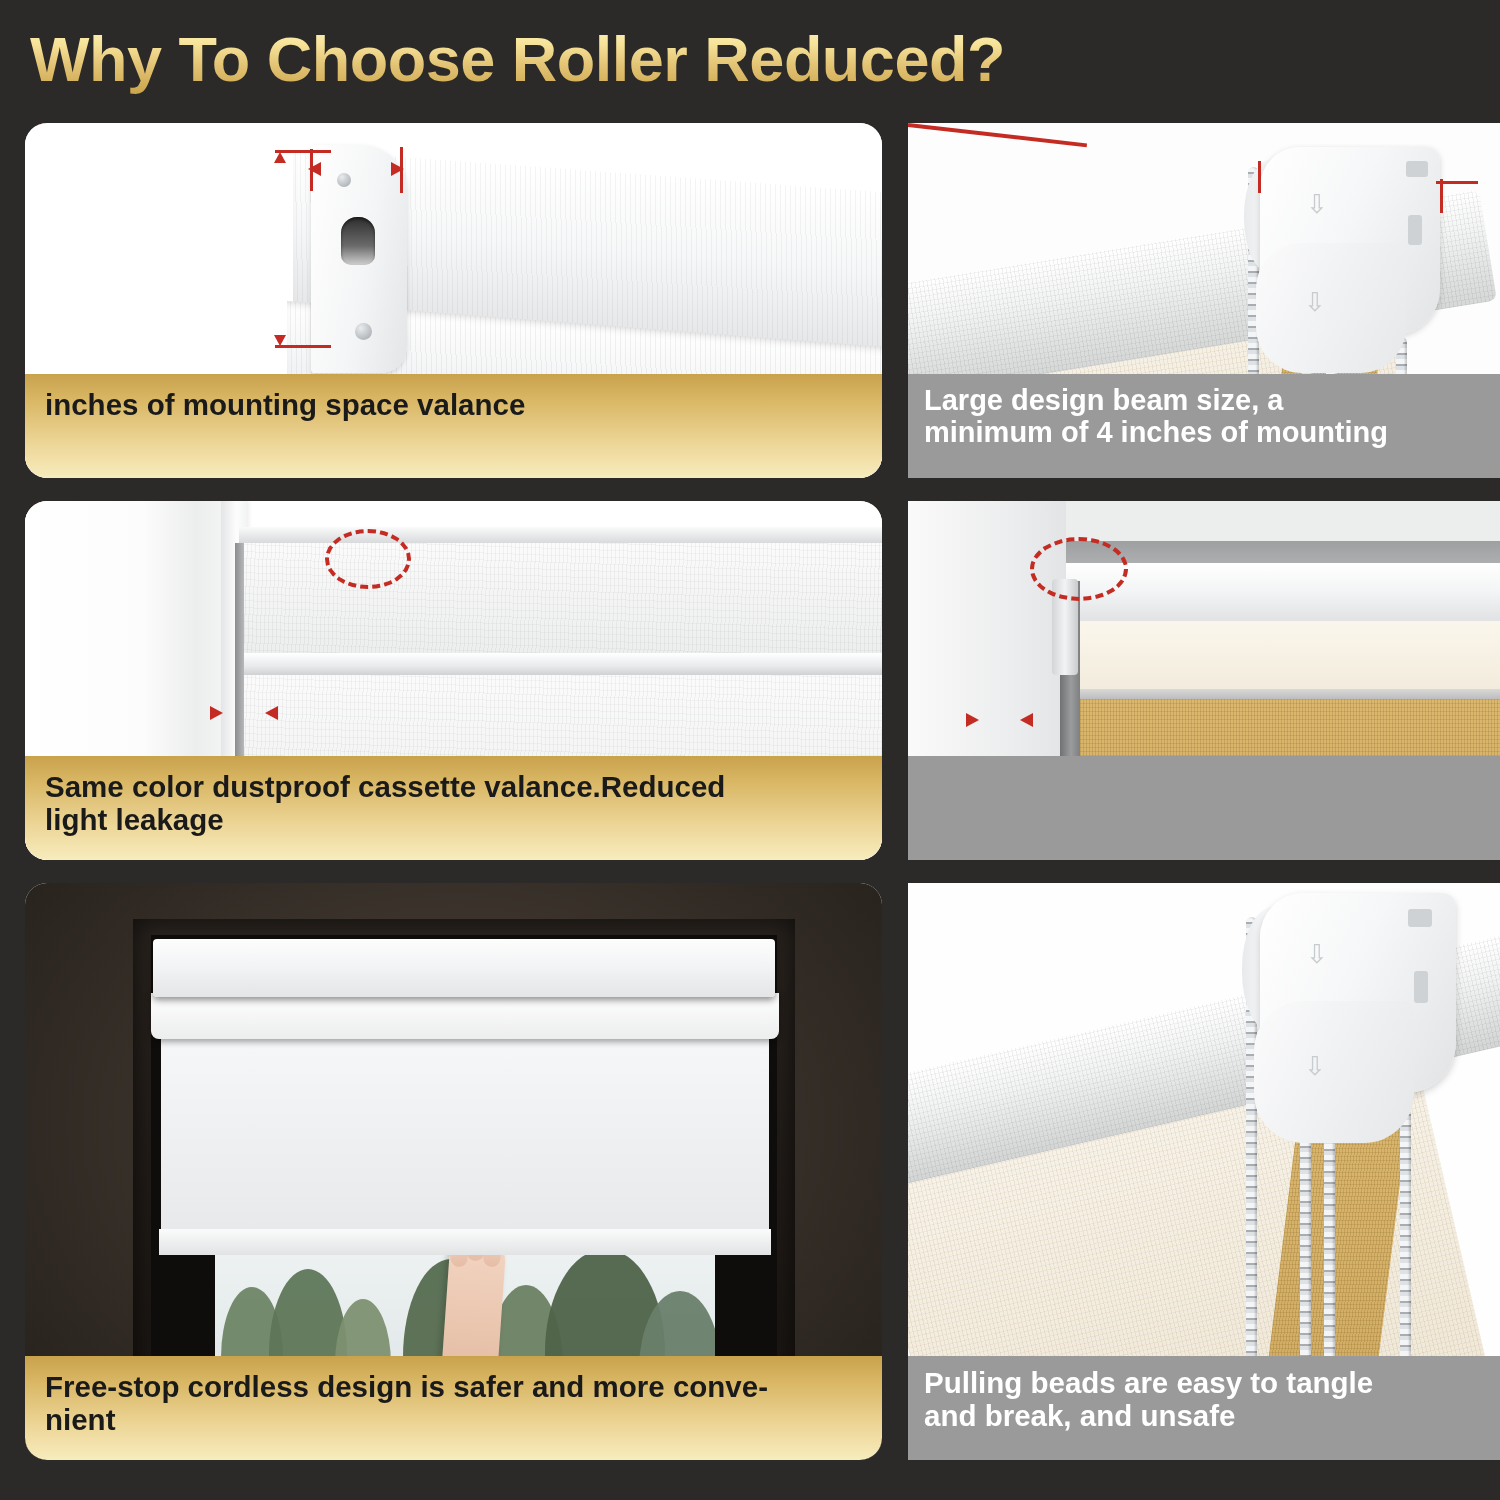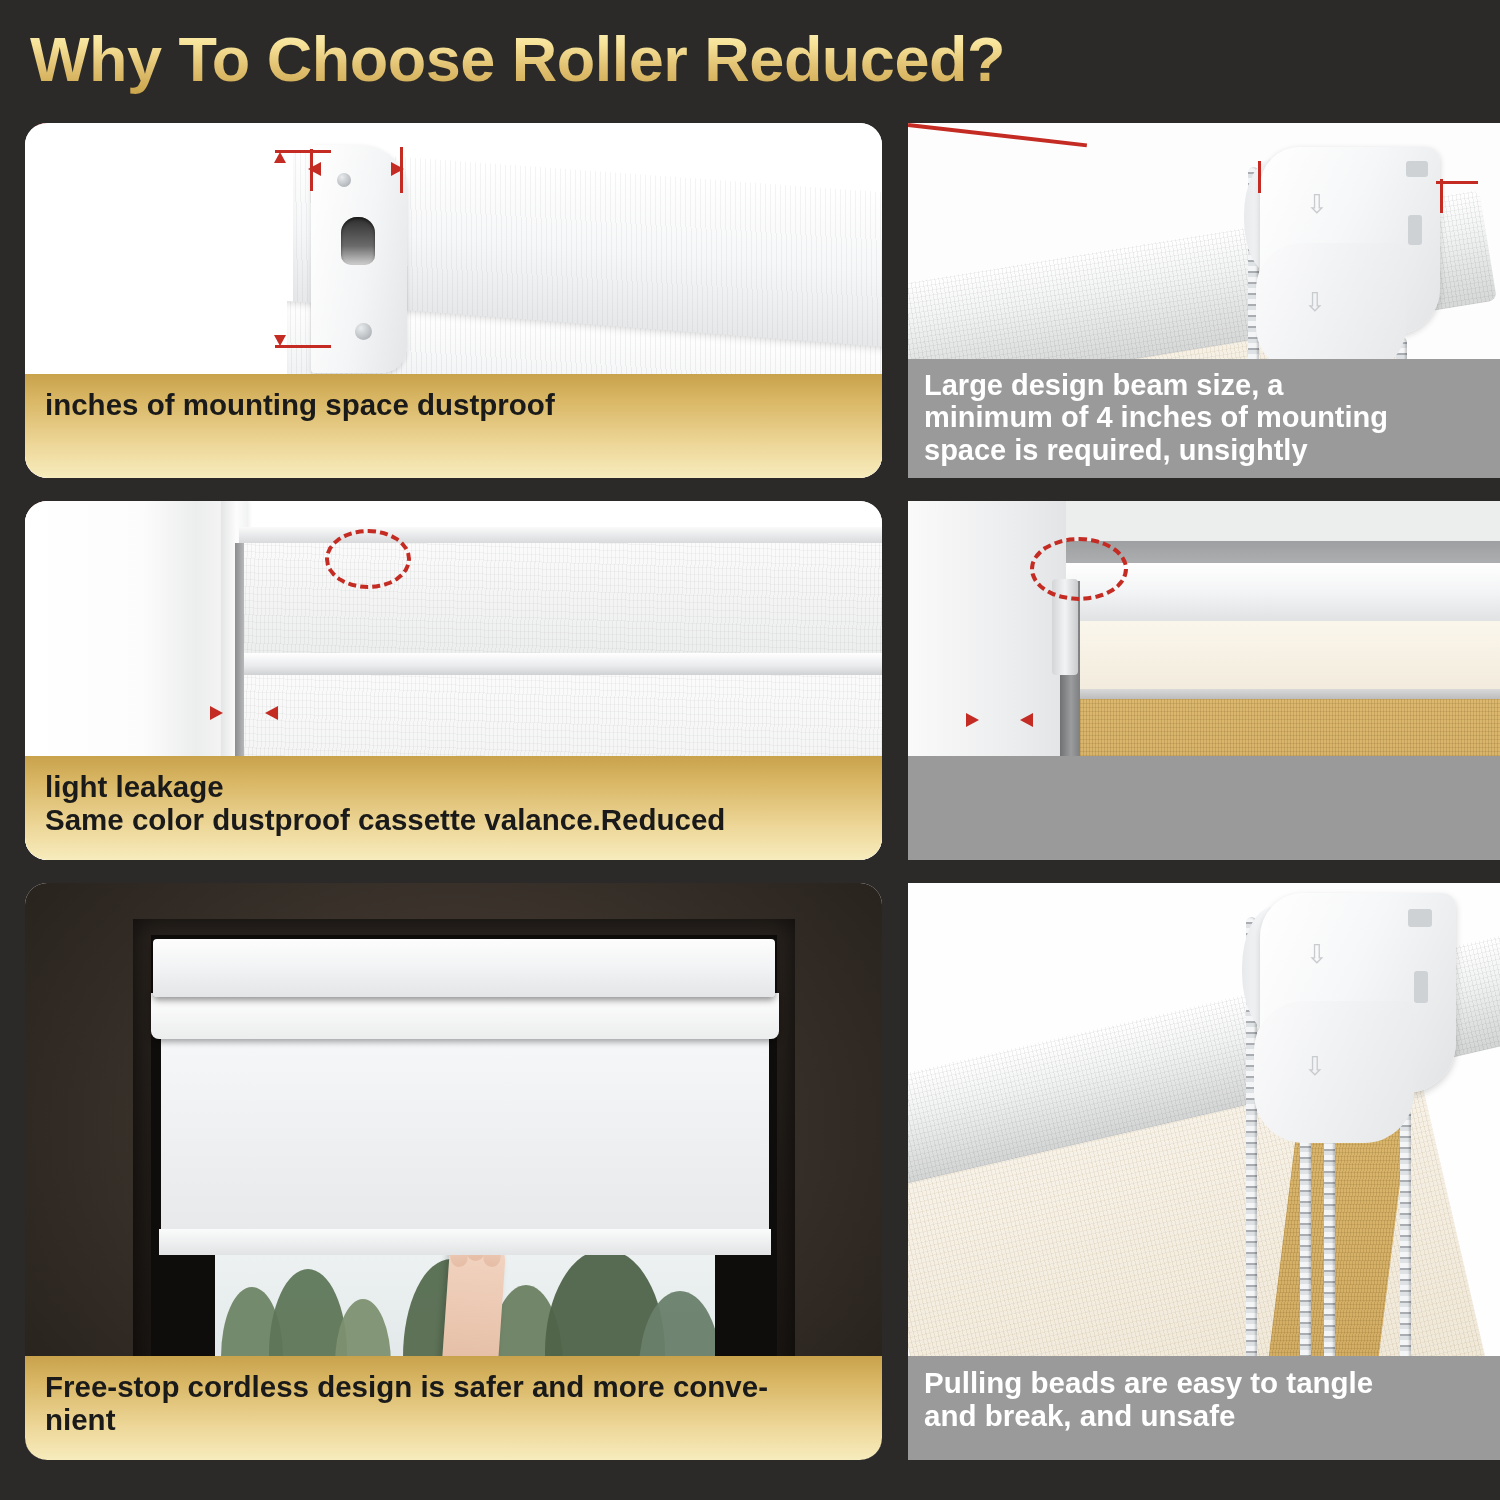--- a/index.html
+++ b/index.html
@@ -348,21 +348,21 @@
 
         <div class="tick-h" style="left:250px;top:27px;width:56px;"></div>
         <div class="tick-h" style="left:250px;top:222px;width:56px;"></div>
         <div class="dimline" style="left:253px;top:28px;width:3px;height:196px;"></div>
         <div class="arrow-u" style="left:249px;top:29px;"></div>
         <div class="arrow-d" style="left:249px;top:212px;"></div>
         <div class="dimlabel" style="left:128px;top:100px;font-size:35px;">5.49”</div>
       </div>
 
       <div class="caption gold">
-        <span class="ln">inches of mounting space dustproof</span>
+        <span class="ln">inches of mounting space valance</span>
       </div>
     </div>
   </div>
 
   <div class="cell right">
     <div class="panel square">
       <div class="art">
         <div class="p2-bg"></div>
 
         <div class="p2-sheet">
@@ -394,21 +394,20 @@
 
         <div class="dimline" style="left:556px;top:58px;width:3px;height:200px;"></div>
         <div class="tick-h" style="left:528px;top:58px;width:42px;"></div>
         <div class="tick-h" style="left:520px;top:256px;width:50px;"></div>
         <div class="dimlabel" style="left:452px;top:128px;font-size:40px;">4.00”</div>
       </div>
 
       <div class="caption gray three">
         <span class="ln">Large design beam size, a</span>
         <span class="ln">minimum of 4 inches of mounting</span>
-        <span class="ln">space is required, unsightly</span>
       </div>
     </div>
   </div>
 
   <div class="cell left">
     <div class="panel rounded">
       <div class="art">
         <div class="p3-bg"></div>
         <div class="p3-frame-out"></div>
         <div class="p3-frame-edge"></div>
@@ -421,22 +420,22 @@
         <div class="dashcircle" style="left:300px;top:28px;width:86px;height:60px;"></div>
 
         <div class="arrow-r" style="left:185px;top:205px;"></div>
         <div class="dimline" style="left:168px;top:210px;width:20px;height:4px;"></div>
         <div class="arrow-l" style="left:240px;top:205px;"></div>
         <div class="dimline" style="left:252px;top:210px;width:20px;height:4px;"></div>
         <div class="dimlabel" style="left:278px;top:190px;font-size:33px;font-weight:normal;">smaller gap</div>
       </div>
 
       <div class="caption gold">
+        <span class="ln">Same color dustproof cassette valance.Reduced</span>
         <span class="ln">light leakage</span>
-        <span class="ln">Same color dustproof cassette valance.Reduced</span>
       </div>
     </div>
   </div>
 
   <div class="cell right">
     <div class="panel square">
       <div class="art">
         <div class="p4-bg"></div>
         <div class="p4-wall"></div>
         <div class="p4-shadowtop"></div>

